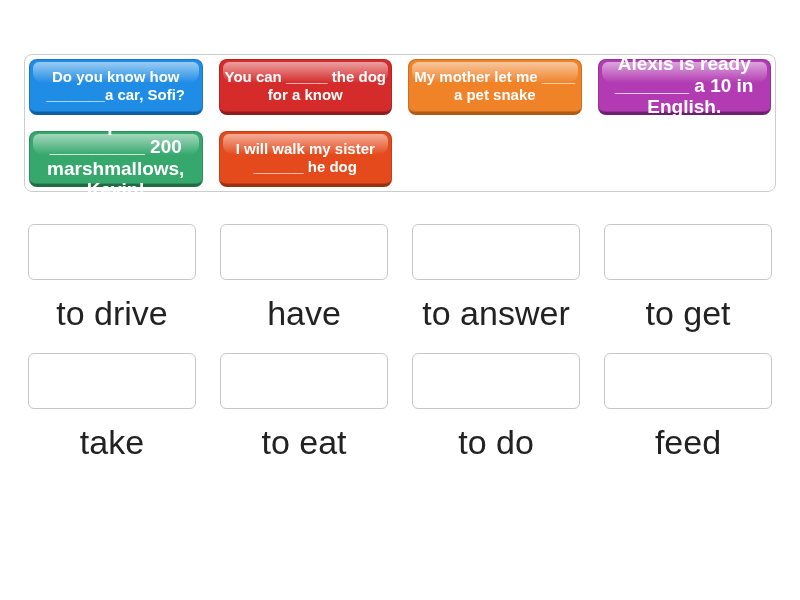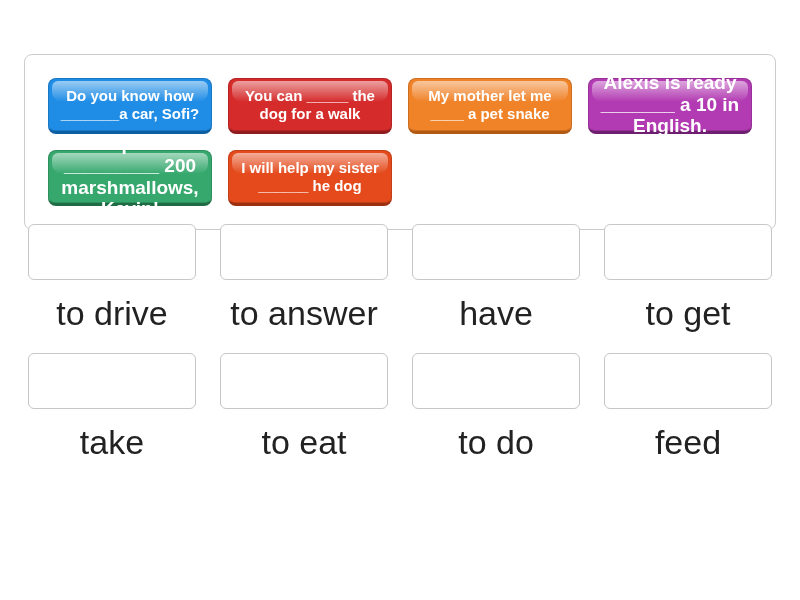--- a/index.html
+++ b/index.html
@@ -1,17 +1,17 @@
 <!DOCTYPE html>
 <html><head>
 <meta charset="utf-8">
 <style>
   * { box-sizing: border-box; margin: 0; padding: 0; }
   body { font-family: Arial, Helvetica, sans-serif; background: #fff; width: 800px; height: 600px; position: relative; }
-  .game-area { position: absolute; left: 24px; top: 54px; width: 752px; border: 1px solid #ccc; border-radius: 8px; padding: 23px; }
+  .game-area { position: absolute; left: 24px; top: 54px; width: 752px; border: 1px solid #ccc; border-radius: 8px; padding: 4px; }
   .tiles { display: grid; grid-template-columns: repeat(4, 1fr); gap: 16px; }
   .tile {
     height: 56px;
     border-radius: 8px;
     display: flex; align-items: center; justify-content: center;
     text-align: center;
     color: #fff; font-weight: 700;
     padding: 4px 6px;
     line-height: 1.15;
     position: relative;
@@ -49,40 +49,40 @@
   .fs15 { font-size: 15px; }
   .fs13 { font-size: 19px; }
   .fs12 { font-size: 12px; }
 </style>
 </head>
 <body>
 
 <div class="game-area">
   <div class="tiles">
     <div class="tile c-blue fs15">Do you know how _______a car, Sofi?</div>
-    <div class="tile c-red fs15">You can _____ the dog for a walk</div>
+    <div class="tile c-red fs15">You can _____ the dog for a know</div>
     <div class="tile c-orange fs15">My mother let me ____ a pet snake</div>
     <div class="tile c-magenta fs13">Alexis is ready _______ a 10 in English.</div>
     <div class="tile c-sgreen fs13">It is impossible _________ 200 marshmallows, Kevin!</div>
-    <div class="tile c-ored fs15">I will help my sister ______ he dog</div>
+    <div class="tile c-ored fs15">I will walk my sister ______ he dog</div>
   </div>
 </div>
 
 <div class="answers">
   <div class="ans">
     <div class="dropbox"></div>
     <div class="ans-label">to drive</div>
   </div>
   <div class="ans">
     <div class="dropbox"></div>
-    <div class="ans-label">to answer</div>
+    <div class="ans-label">have</div>
   </div>
   <div class="ans">
     <div class="dropbox"></div>
-    <div class="ans-label">have</div>
+    <div class="ans-label">to answer</div>
   </div>
   <div class="ans">
     <div class="dropbox"></div>
     <div class="ans-label">to get</div>
   </div>
   <div class="ans">
     <div class="dropbox"></div>
     <div class="ans-label">take</div>
   </div>
   <div class="ans">

